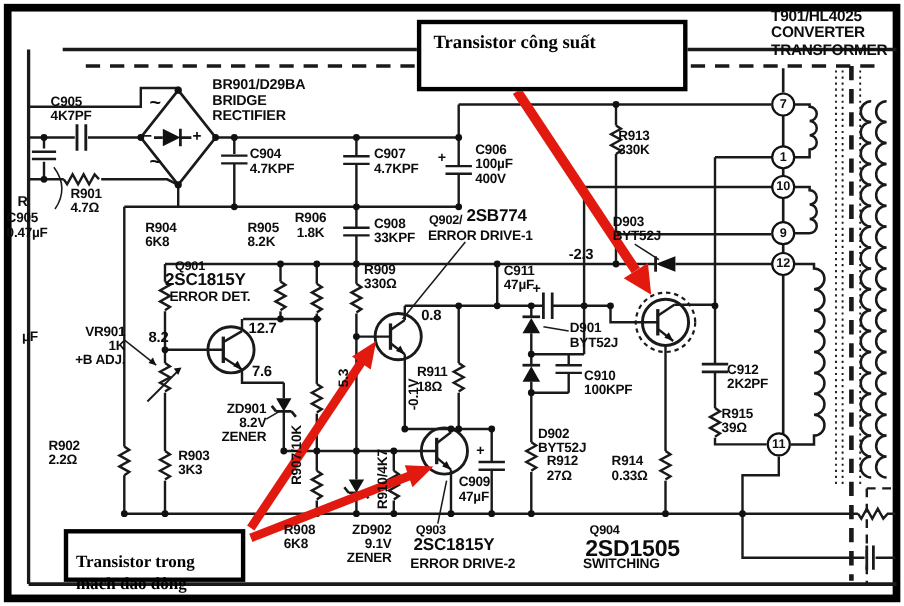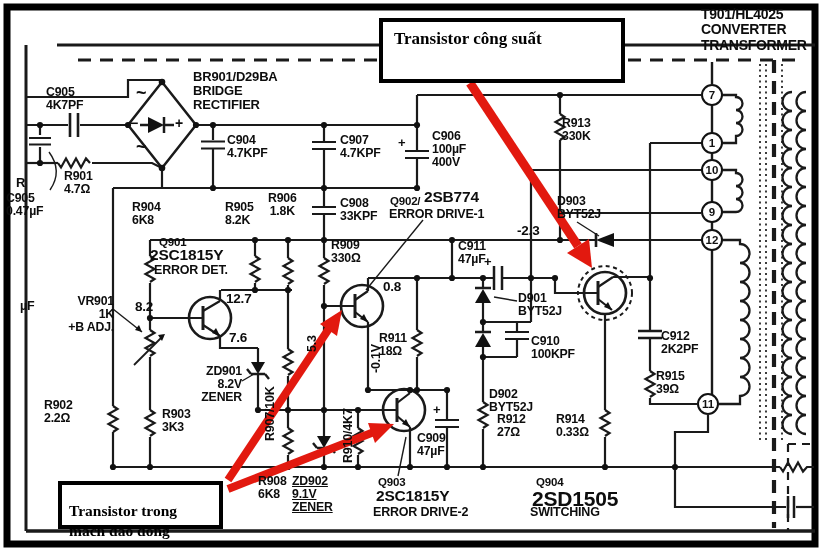--- a/index.html
+++ b/index.html
@@ -4,21 +4,21 @@
 <style>
   html,body{margin:0;padding:0;background:#fff;}
   #stage{position:relative;width:822px;height:551px;overflow:hidden;background:#fff;
          font-family:"Liberation Sans",sans-serif;}
   #wires{position:absolute;left:0;top:0;z-index:1;}
   #labels-layer{position:absolute;left:0;top:0;width:822px;height:551px;z-index:2;pointer-events:none;}
   .lb{position:absolute;font:700 12.3px/1.07 "Liberation Sans",sans-serif;
       letter-spacing:-0.2px;white-space:pre;color:#0d0d0d;}
   .v{transform:rotate(-90deg);transform-origin:0 0;}
   .alr{text-align:right;}
-  .alc{text-align:left;text-decoration:underline;}
+  .alc{text-align:right;}
   .pin{position:absolute;width:22px;height:22px;border:2.4px solid #111;border-radius:50%;
        background:#fff;box-sizing:border-box;display:flex;align-items:center;justify-content:center;
        font:700 11.5px "Liberation Sans",sans-serif;color:#111;}
   .callout{position:absolute;background:#fff;border:4px solid #000;box-sizing:border-box;
        font:700 17px/1.3 "Liberation Serif",serif;color:#000;padding:6px 11px;
        white-space:pre-line;z-index:4;}
   #callout-osc{font-size:15.5px;line-height:1.28;padding:16px 7px;}
   .xtitle{position:absolute;left:701px;top:7px;font:700 14px/1.1 "Liberation Sans",sans-serif;
        letter-spacing:-0.3px;white-space:pre-line;color:#0d0d0d;z-index:2;}
 </style>

